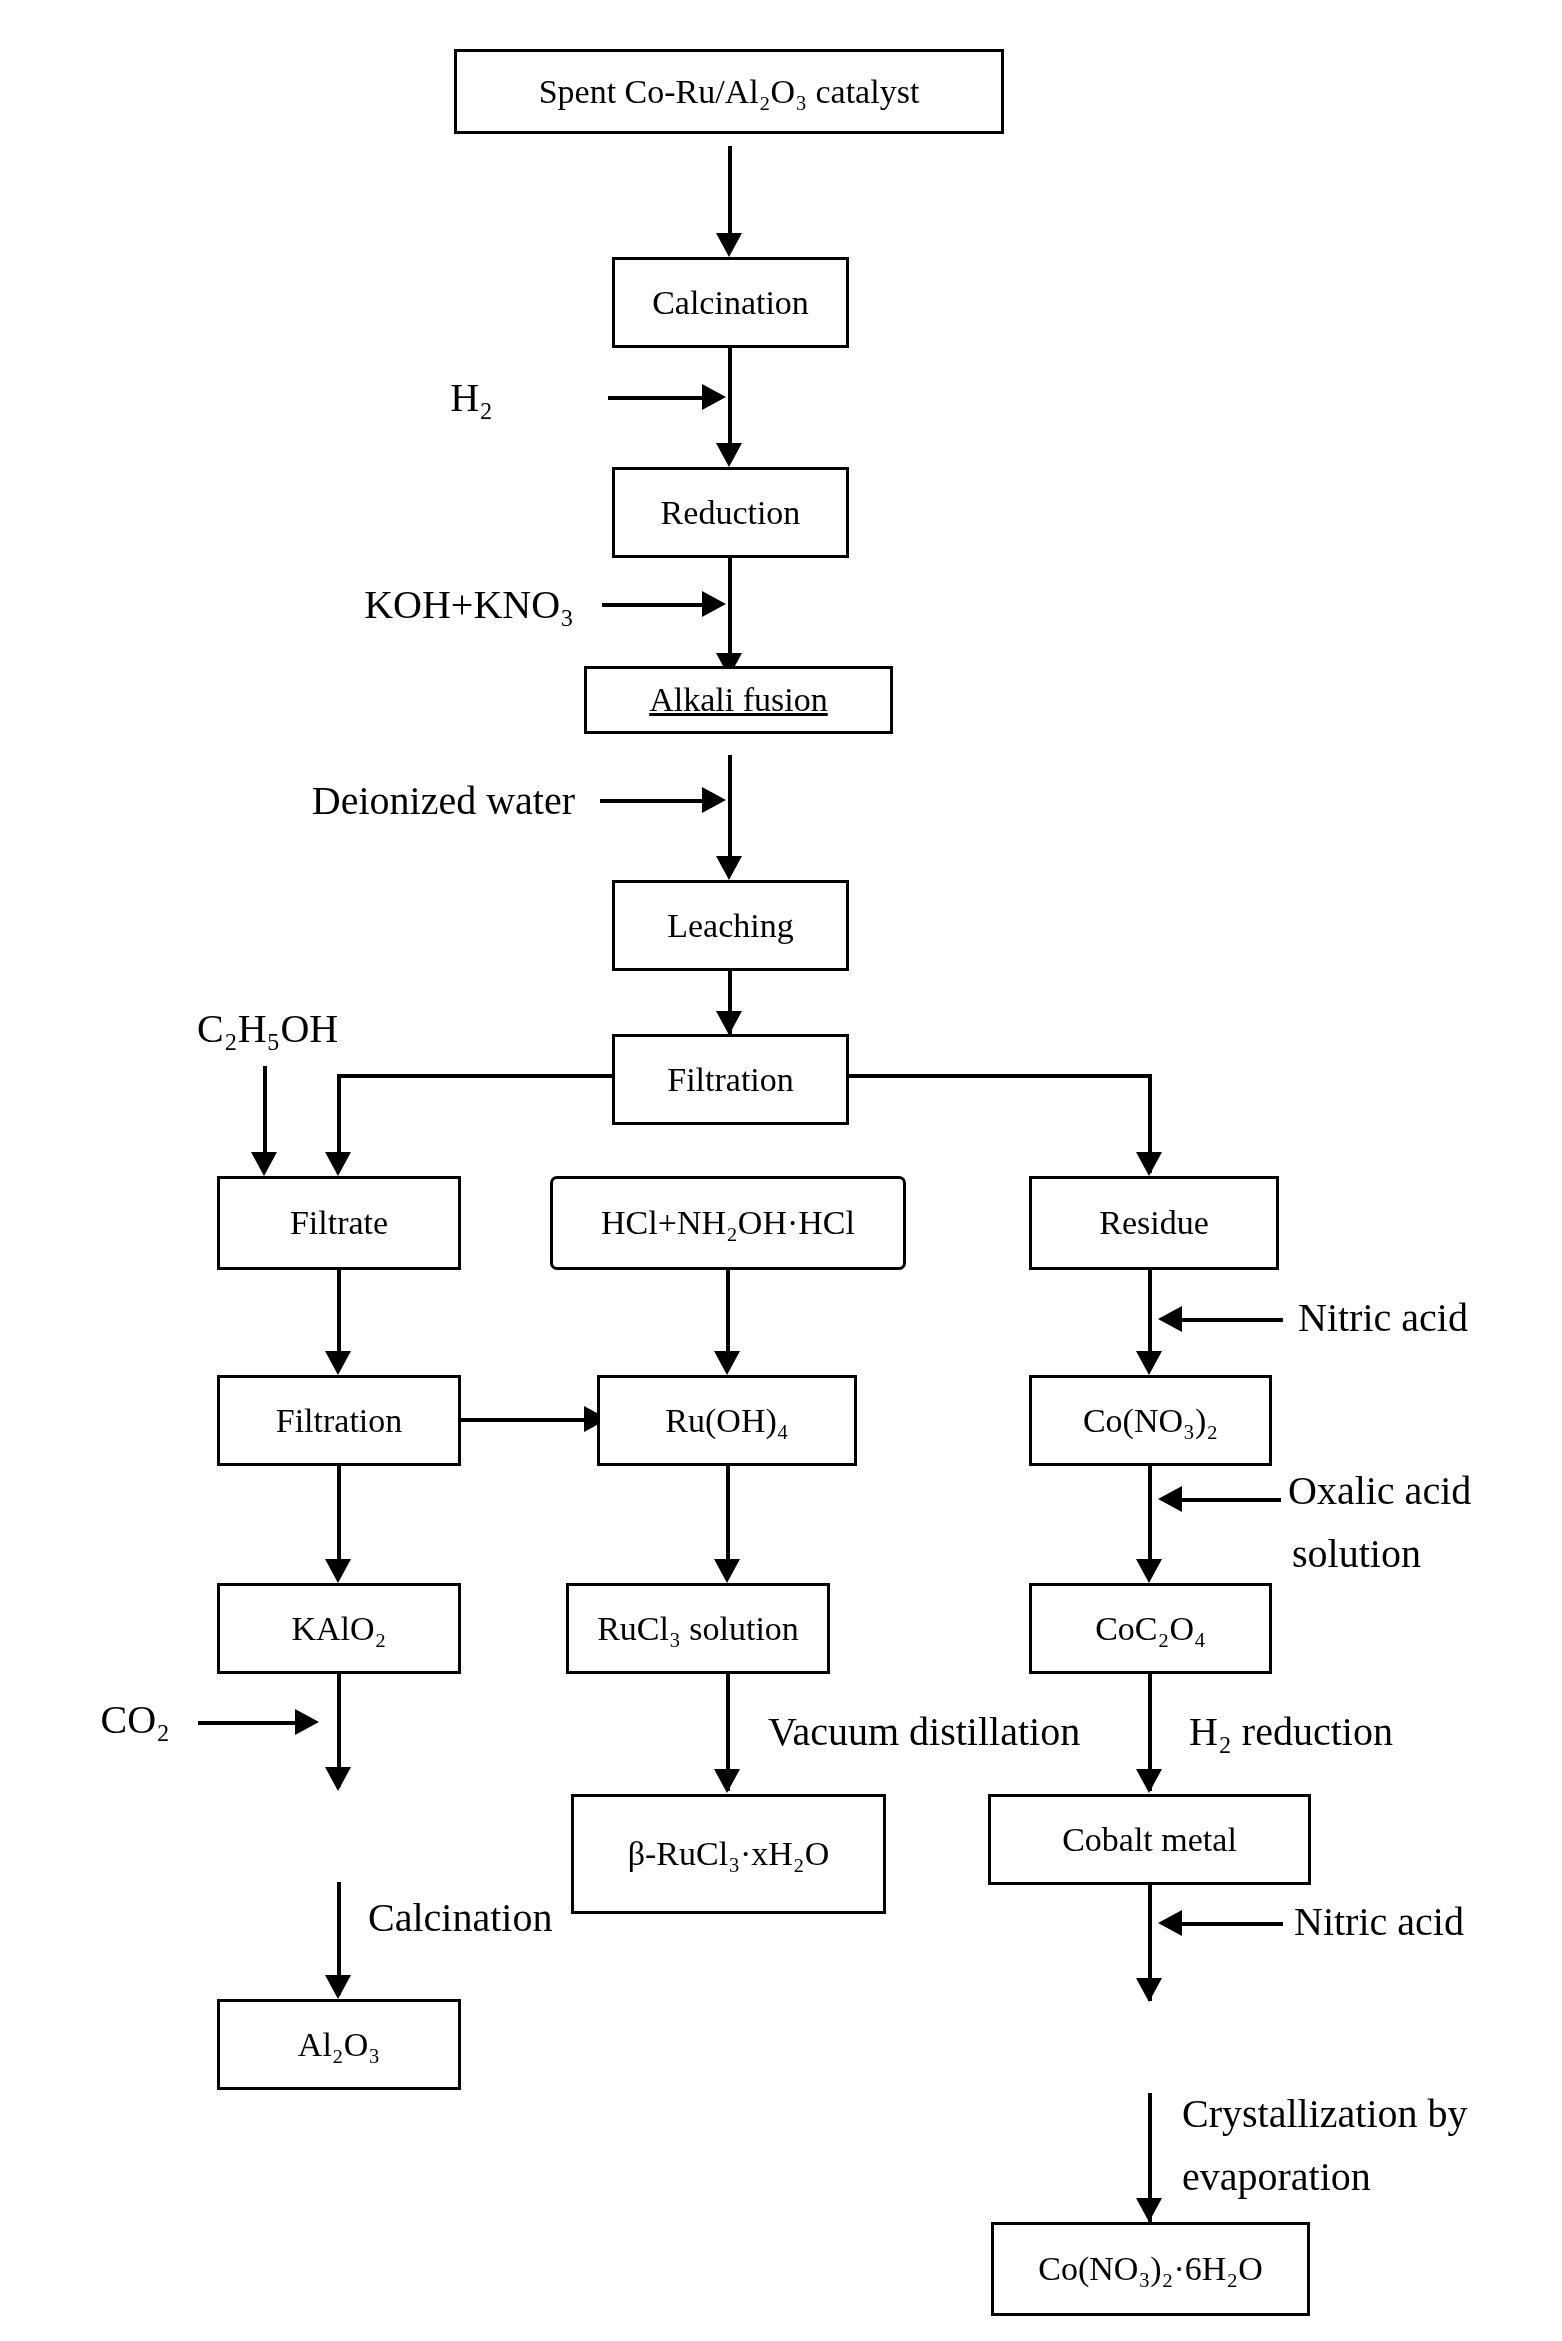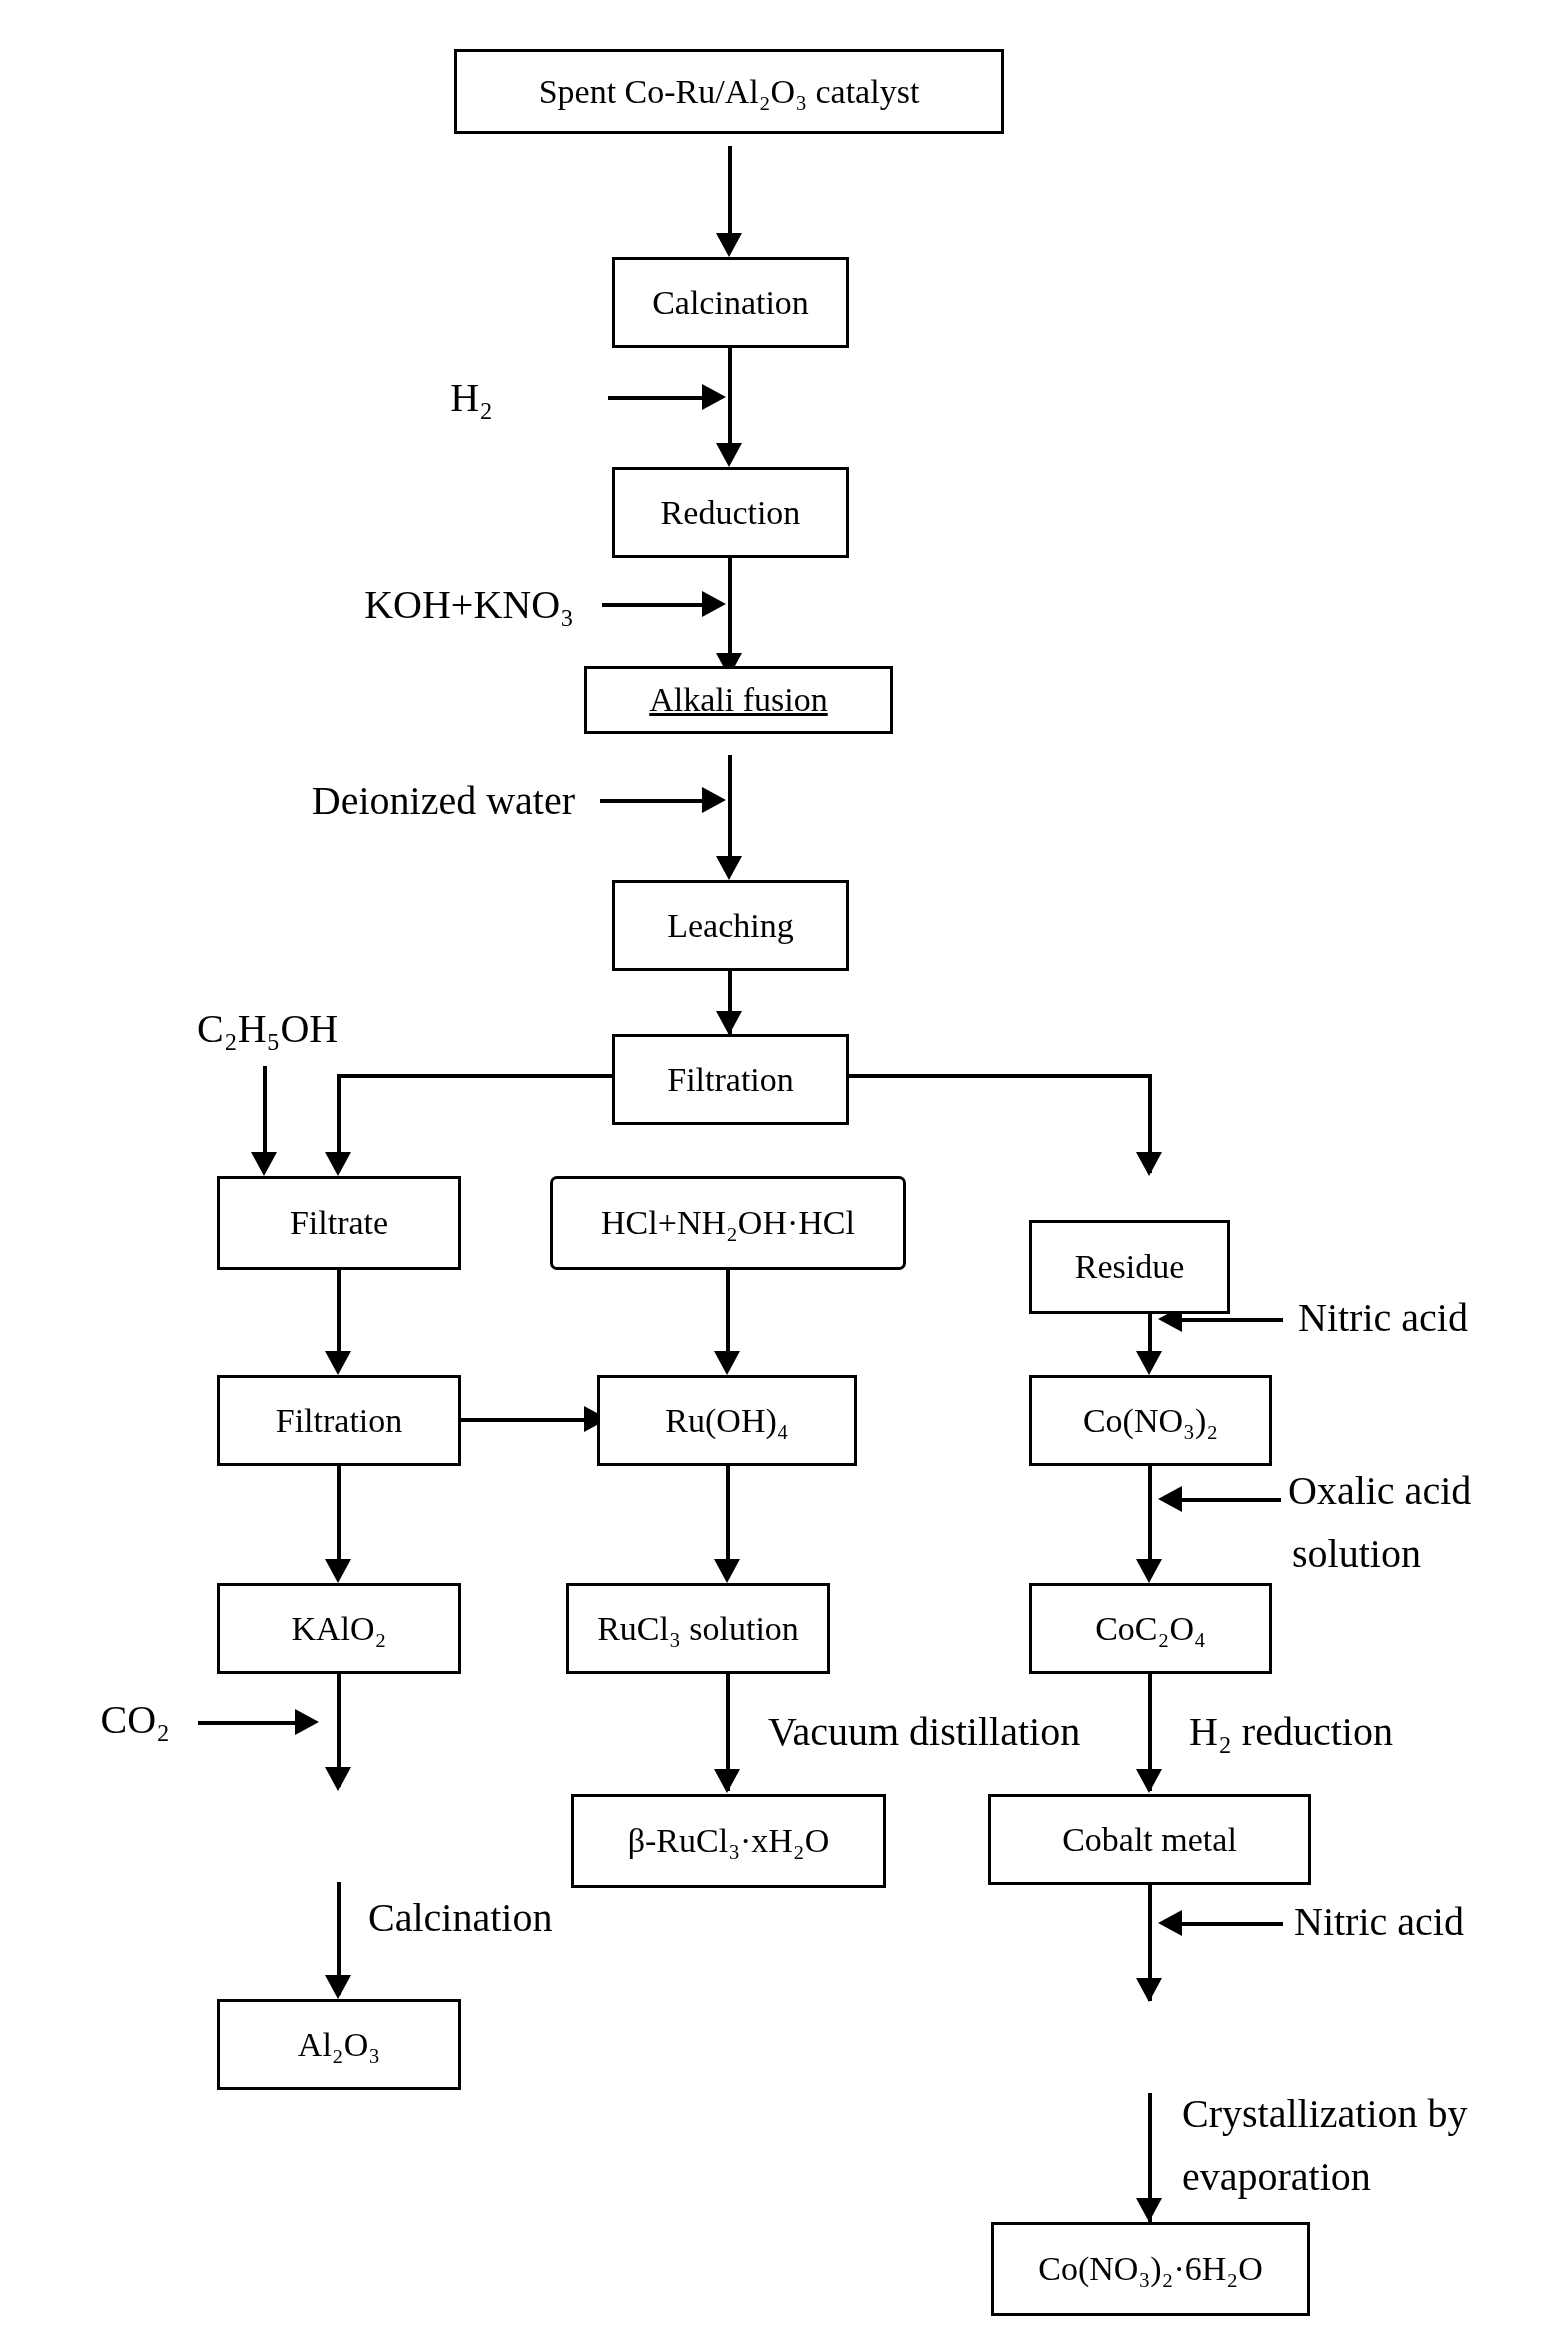--- a/index.html
+++ b/index.html
@@ -194,25 +194,25 @@
   <div class="vline" style="left:726px; top:1465px; height:113px;"></div>
   <div class="arrow-down" style="left:714px; top:1559px;"></div>
 
   <div class="box" style="left:566px; top:1583px; width:264px; height:91px;">
     <span>RuCl₃ solution</span>
   </div>
   <div class="vline" style="left:726px; top:1674px; height:117px;"></div>
   <div class="arrow-down" style="left:714px; top:1769px;"></div>
   <div class="label" style="left:768px; top:1706px;">Vacuum distillation</div>
 
-  <div class="box" style="left:571px; top:1794px; width:315px; height:94px;">
+  <div class="box" style="left:571px; top:1794px; width:315px; height:120px;">
     <span>β-RuCl₃·xH₂O</span>
   </div>
 
-  <div class="box" style="left:1029px; top:1220px; width:201px; height:94px;">
+  <div class="box" style="left:1029px; top:1176px; width:250px; height:94px;">
     <span>Residue</span>
   </div>
   <div class="vline" style="left:1148px; top:1270px; height:100px;"></div>
   <div class="arrow-down" style="left:1136px; top:1351px;"></div>
 
   <div class="label" style="left:1298px; top:1292px;">Nitric acid</div>
   <div class="hline" style="left:1182px; top:1318px; width:101px;"></div>
   <div class="arrow-left" style="left:1158px; top:1306px;"></div>
 
   <div class="box" style="left:1029px; top:1375px; width:243px; height:91px;">

